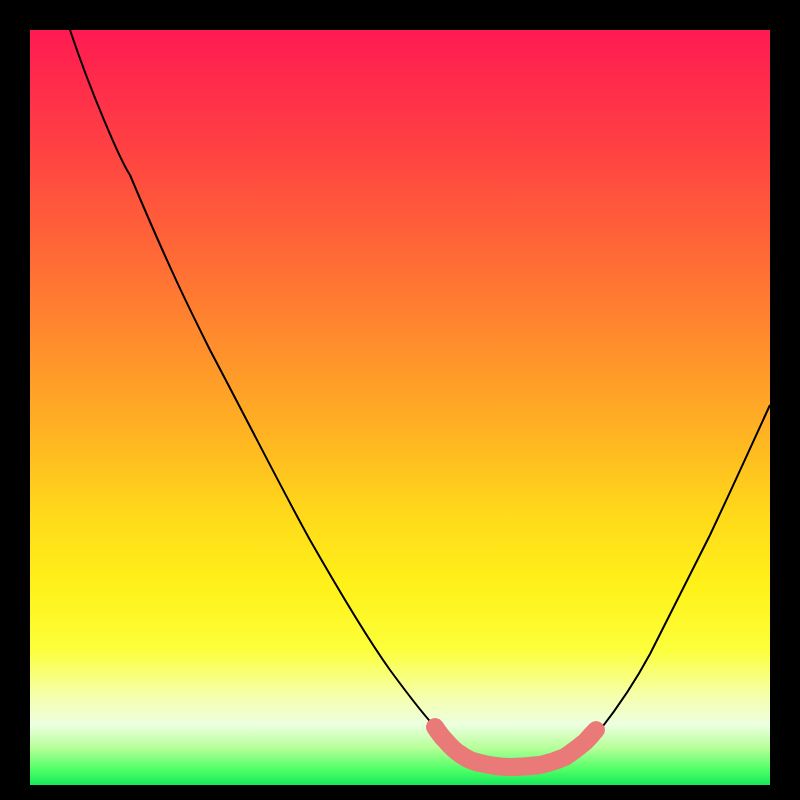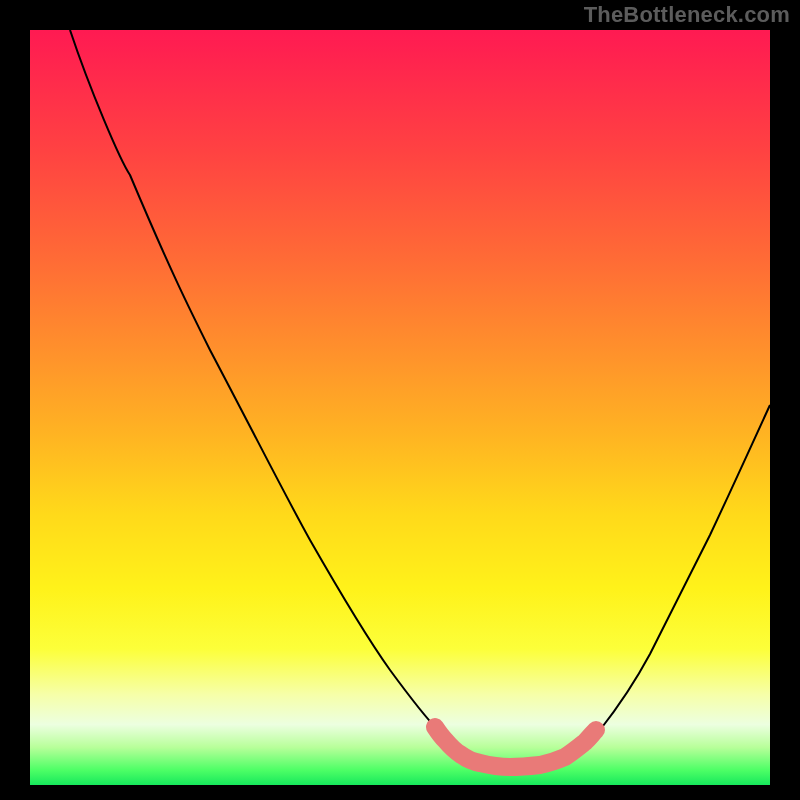--- a/index.html
+++ b/index.html
@@ -68,21 +68,20 @@
     top: 0;
     width: 100%;
     height: 100%;
   }
 </style>
 </head>
 <body>
 
 <div class="frame">
 
-  <div class="watermark">TheBottleneck.com</div>
 
   <div class="plot">
     <div class="gradient"></div>
 
     <svg class="curves" viewBox="0 0 740 755" preserveAspectRatio="none">
 
       <path fill="none" stroke="#000000" stroke-width="2" d="M 40 0
                C 60 60, 90 130, 100 145
                C 140 240, 160 280, 180 320
                C 230 415, 255 465, 280 510

